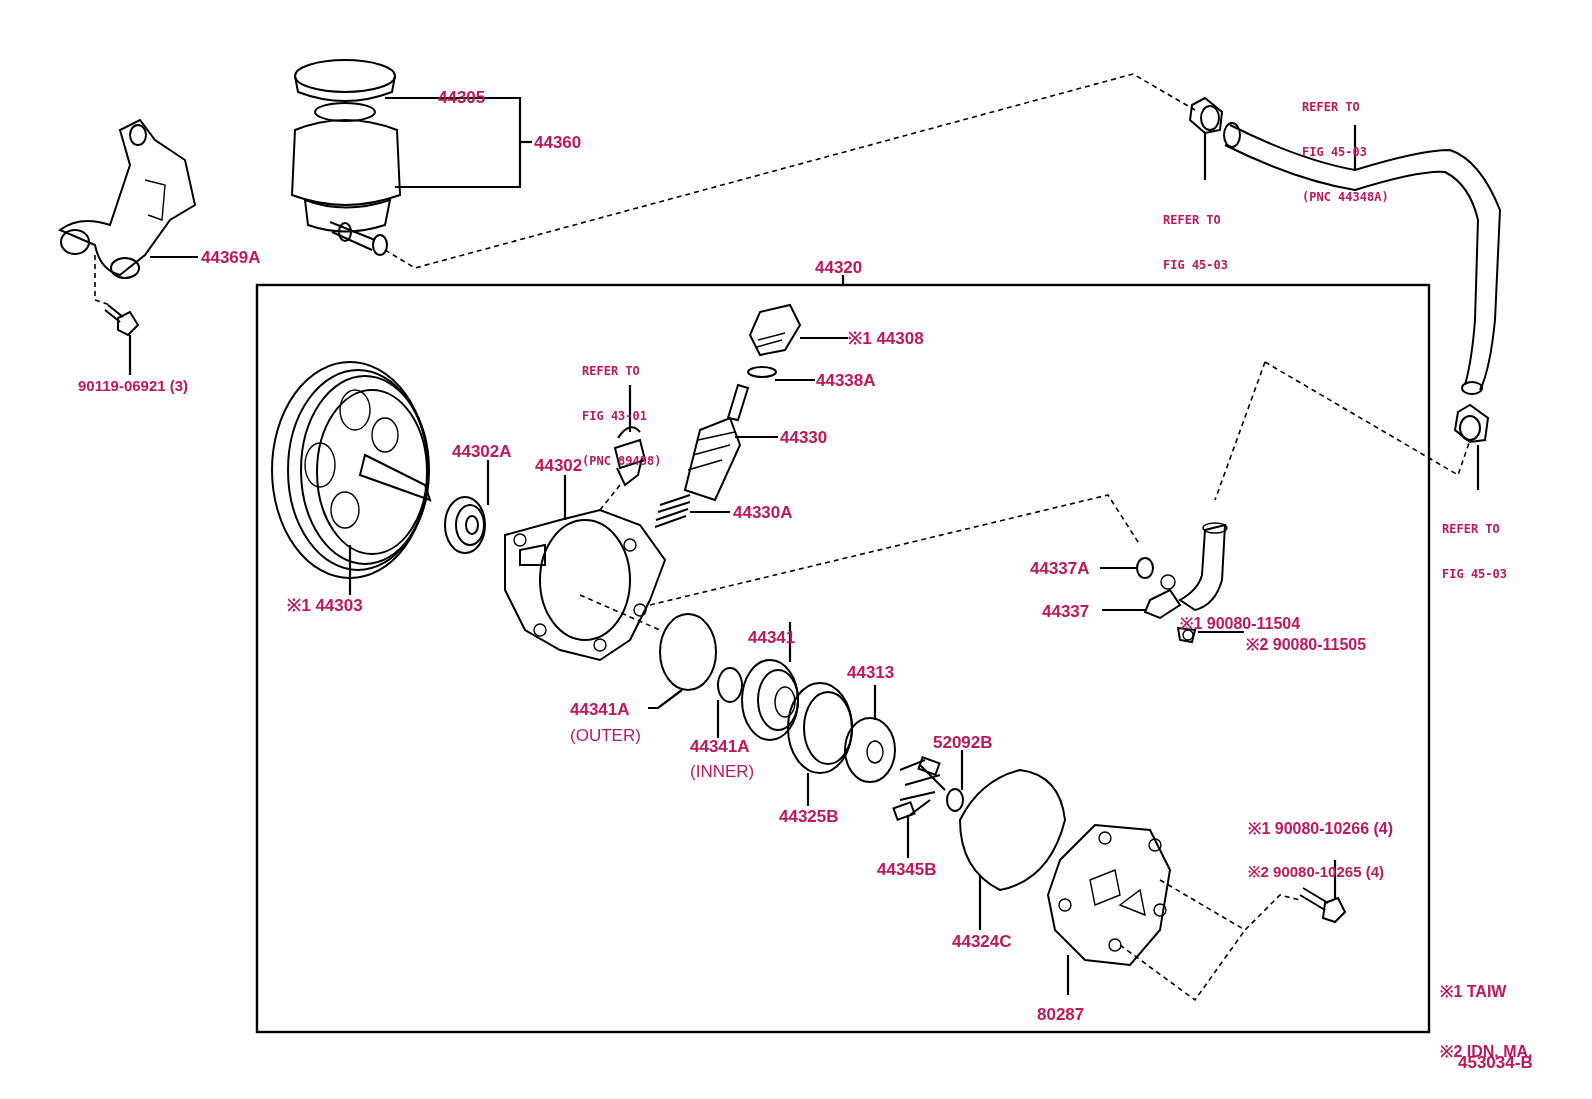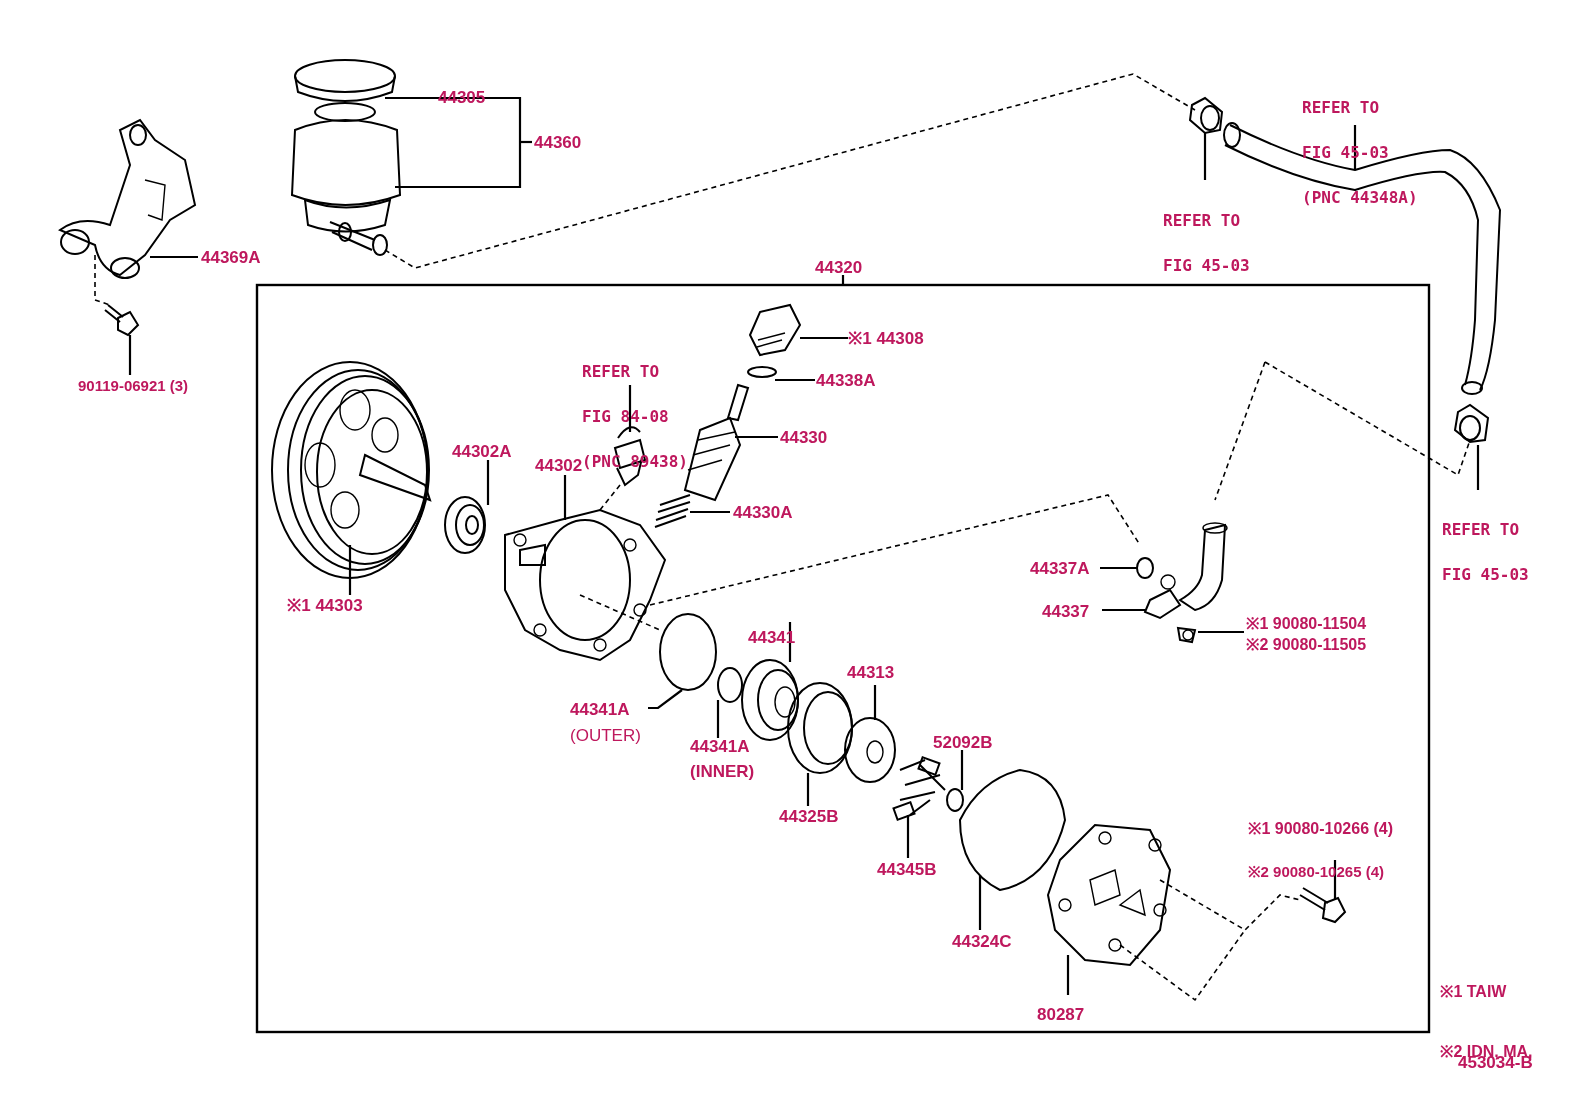--- a/index.html
+++ b/index.html
@@ -1,19 +1,19 @@
 <!DOCTYPE html>
 <html><head>
 <meta charset="utf-8">
 <style>
   html, body { margin:0; padding:0; background:#ffffff; }
   body { width:1592px; height:1099px; position:relative; overflow:hidden; font-family:"Liberation Sans", sans-serif; color:#000; }
   svg#diagram { position:absolute; left:0; top:0; width:1592px; height:1099px; }
   .lbl { position:absolute; font-weight:bold; font-size:17px; line-height:19px; white-space:pre; color:#be185d; font-family:"Liberation Sans", sans-serif; }
-  .ref { font-family:"DejaVu Sans Mono", monospace; font-size:16px; line-height:15px; font-weight:bold; }
+  .ref { font-family:"DejaVu Sans Mono", monospace; font-size:12px; line-height:15px; font-weight:bold; }
   .part { fill:none; stroke:#000; stroke-width:2; }
   .thin { fill:none; stroke:#000; stroke-width:1.4; }
   .lead { fill:none; stroke:#000; stroke-width:2.2; }
   .dash { fill:none; stroke:#000; stroke-width:1.6; stroke-dasharray:5 4; }
   .frame { fill:none; stroke:#000; stroke-width:2.4; }
 </style>
 </head>
 <body>
 
 <svg id="diagram" viewBox="0 0 1592 1099" xmlns="http://www.w3.org/2000/svg">
@@ -209,51 +209,51 @@
 <div class="lbl" style="left:780px;top:428px">44330</div>
 <div class="lbl" style="left:733px;top:503px">44330A</div>
 <div class="lbl" style="left:452px;top:442px">44302A</div>
 <div class="lbl" style="left:535px;top:456px">44302</div>
 <div class="lbl" style="left:287px;top:596px">※1 44303</div>
 
 <div class="lbl" style="left:748px;top:628px">44341</div>
 <div class="lbl" style="left:570px;top:700px">44341A</div>
 <div class="lbl" style="left:570px;top:726px;font-weight:normal">(OUTER)</div>
 <div class="lbl" style="left:690px;top:737px">44341A</div>
-<div class="lbl" style="left:690px;top:762px;font-weight:bold">(INNER)</div>
+<div class="lbl" style="left:690px;top:762px;font-weight:normal">(INNER)</div>
 <div class="lbl" style="left:847px;top:663px">44313</div>
 <div class="lbl" style="left:933px;top:733px">52092B</div>
 <div class="lbl" style="left:779px;top:807px">44325B</div>
 <div class="lbl" style="left:877px;top:860px">44345B</div>
 <div class="lbl" style="left:952px;top:932px">44324C</div>
 <div class="lbl" style="left:1037px;top:1005px">80287</div>
 
 <div class="lbl" style="left:1030px;top:559px">44337A</div>
 <div class="lbl" style="left:1042px;top:602px">44337</div>
-<div class="lbl" style="left:1246px;top:614px;font-size:16px">※1 90080-11504</div>
+<div class="lbl" style="left:1180px;top:614px;font-size:16px">※1 90080-11504</div>
 <div class="lbl" style="left:1246px;top:635px;font-size:16px">※2 90080-11505</div>
 <div class="lbl" style="left:1248px;top:819px;font-size:16px">※1 90080-10266 (4)</div>
 <div class="lbl" style="left:1248px;top:862px;font-size:15px">※2 90080-10265 (4)</div>
 
 <div class="lbl ref" style="left:1302px;top:70px">
   <div>REFER TO</div>
   <div>FIG 45-03</div>
   <div>(PNC 44348A)</div>
 </div>
 <div class="lbl ref" style="left:1163px;top:183px">
   <div>REFER TO</div>
   <div>FIG 45-03</div>
 </div>
 <div class="lbl ref" style="left:1442px;top:492px">
   <div>REFER TO</div>
   <div>FIG 45-03</div>
 </div>
 <div class="lbl ref" style="left:582px;top:334px">
   <div>REFER TO</div>
-  <div>FIG 84-08</div>
+  <div>FIG 43-01</div>
   <div>(PNC 89438)</div>
 </div>
 
 <div class="lbl" style="left:1440px;top:942px;font-size:16px;line-height:20px">
   <div><span>※1</span> <span>TAIW</span></div>
   <div><span>※2</span> <span>IDN, MA,</span></div>
   
   
 </div>
 

